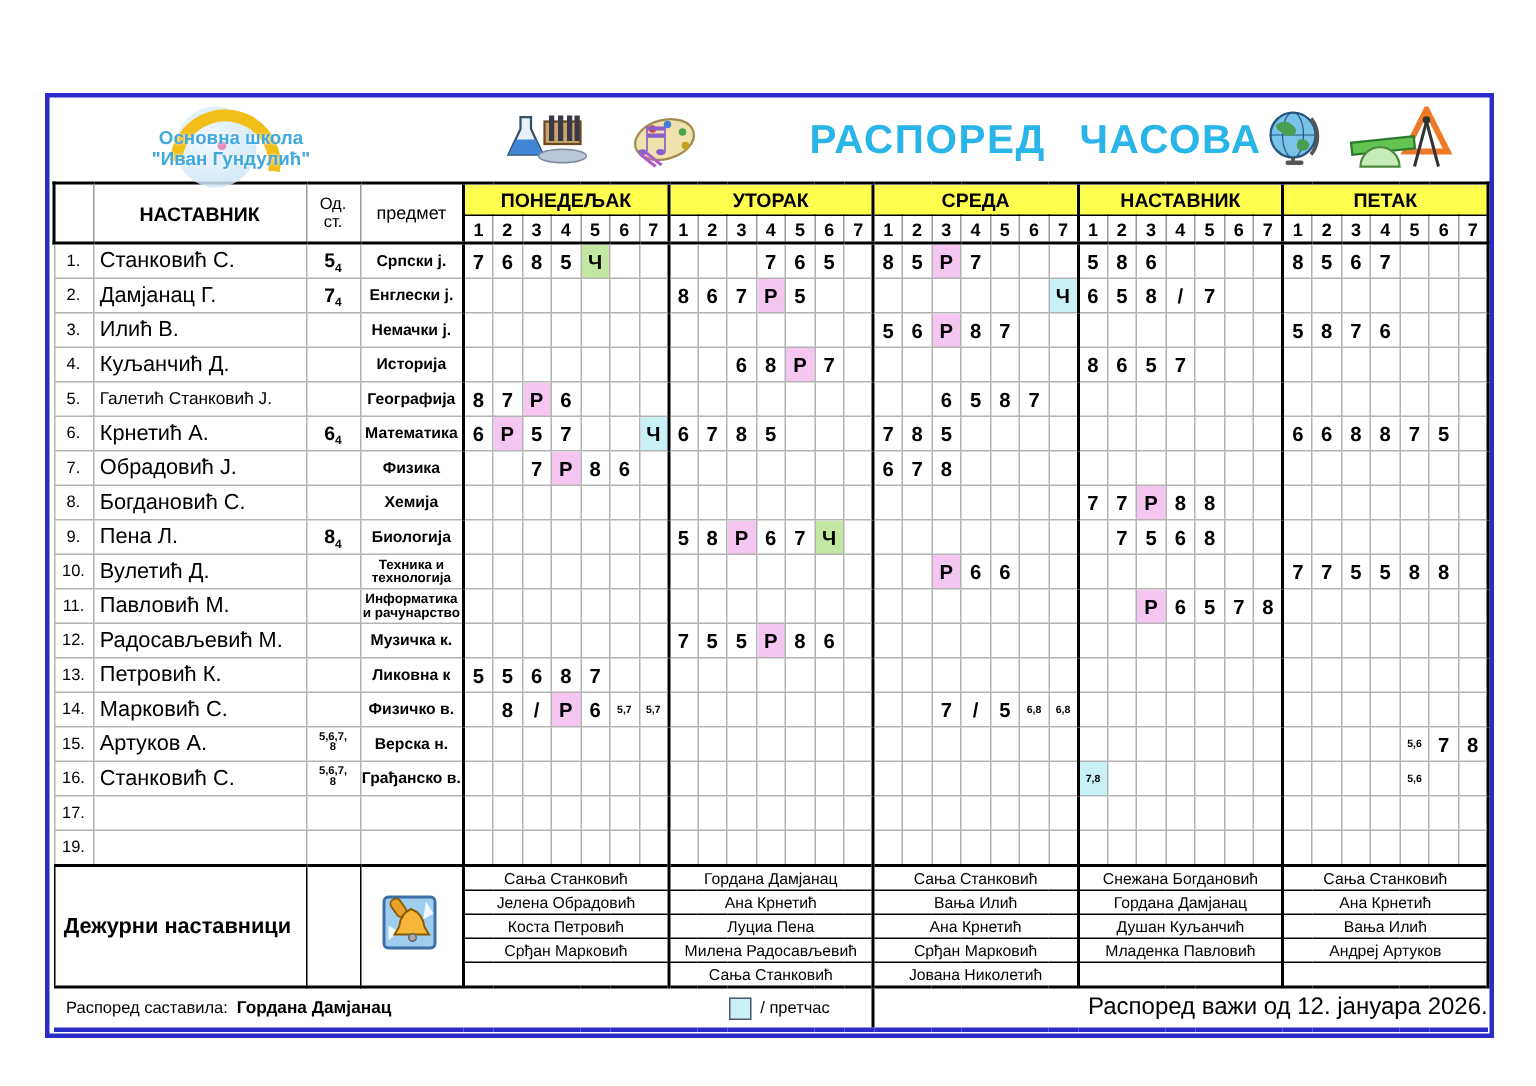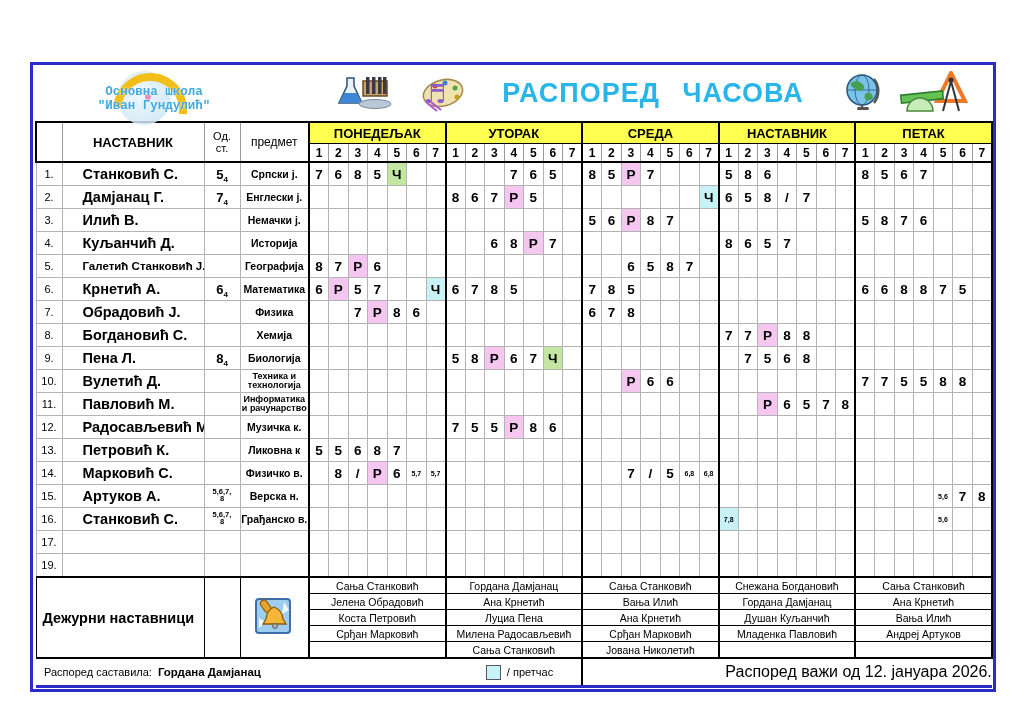--- a/index.html
+++ b/index.html
@@ -1,48 +1,48 @@
 <!DOCTYPE html>
 <html><head>
 <meta charset="utf-8">
 <style>
   html,body{margin:0;padding:0;background:#fff;}
   body{width:1024px;height:724px;position:relative;font-family:"Liberation Sans",sans-serif;color:#000;}
   .frame{position:absolute;left:30px;top:62px;width:960px;height:624px;border:3px solid #2b2bc8;background:#fff;}
 
   
   .hband{height:56px;display:flex;align-items:center;position:relative;}
-  .logo{position:relative;width:210px;height:46px;margin-left:28px;flex:0 0 auto;font-family:Liberation Mono, monospace;}
+  .logo{position:relative;width:210px;height:46px;margin-left:28px;flex:0 0 auto;}
   .logo-circle{position:absolute;left:56px;top:1px;width:54px;height:54px;border-radius:50%;
     background:radial-gradient(circle at 40% 40%, #eef7fc 0%, #cfe7f5 70%, #e8f4fb 100%);opacity:.85;}
   .logo-dot{position:absolute;left:84px;top:24px;width:6px;height:6px;border-radius:50%;background:#e86fae;opacity:.8;}
   .logo-arc{position:absolute;left:54px;top:3px;width:58px;height:30px;border:8px solid #f2be18;border-bottom:none;
     border-radius:60px 60px 0 0;transform:rotate(6deg);}
   .logo-text{position:absolute;left:8px;top:15px;width:170px;text-align:center;font-weight:bold;
     color:#41a9dd;line-height:14px;font-size:12.5px;text-shadow:0 0 2px #fff;}
   .hicon{flex:0 0 auto;line-height:0;}
-  .title{flex:1;text-align:center;font-weight:bold;font-size:27px;color:#29b5e8;
+  .title{flex:1;text-align:right;font-weight:bold;font-size:27px;color:#29b5e8;
     letter-spacing:1px;word-spacing:14px;}
 
   
   table{border-collapse:collapse;table-layout:fixed;width:956px;margin-left:2px;}
   th,td{padding:0;overflow:hidden;white-space:nowrap;}
   th{border:1px solid #999;}
   .corner,.th-teacher,.th-cls,.th-subj{background:#fff;border-bottom:2px solid #000;border-top:2px solid #000;}
   .corner{border-left:2px solid #000;}
   .th-teacher{font-size:13px;font-weight:bold;}
   .th-cls{font-size:11px;font-weight:normal;line-height:12px;}
   .th-subj{font-size:12px;font-weight:normal;}
   .day{background:#ffff50;border:1px solid #000;border-top:2px solid #000;font-weight:bold;font-size:13px;height:20px;}
   .pnrow th{font-weight:bold;font-size:12px;height:17px;border:1px solid #999;border-bottom:2px solid #000;background:#fff;}
   .ds{border-left:2px solid #000 !important;}
   .de{border-right:2px solid #000 !important;}
   tbody td{height:22px;border:1px solid #b3b3b3;}
   .num{font-size:11px;text-align:center;}
-  .tname{font-weight:bold;font-size:14.5px;padding-left:20px;}
+  .tname{font-weight:normal;font-size:14.5px;padding-left:4px;}
   .tname.sm{font-size:11.5px;}
   .tcls{text-align:center;}
   .cmain{font-weight:bold;font-size:13px;}
   .csub{font-weight:bold;font-size:8px;vertical-align:-3px;}
   .clines{font-weight:bold;font-size:7.5px;line-height:7px;display:inline-block;white-space:normal;}
   .tsubj{font-size:10.5px;text-align:center;line-height:11px;white-space:normal;font-weight:bold;}
   .tsubj.sm{font-size:9px;line-height:9.5px;}
   .pc{font-weight:bold;font-size:13.5px;text-align:center;}
   .pc.tiny{font-size:7px;}
 

